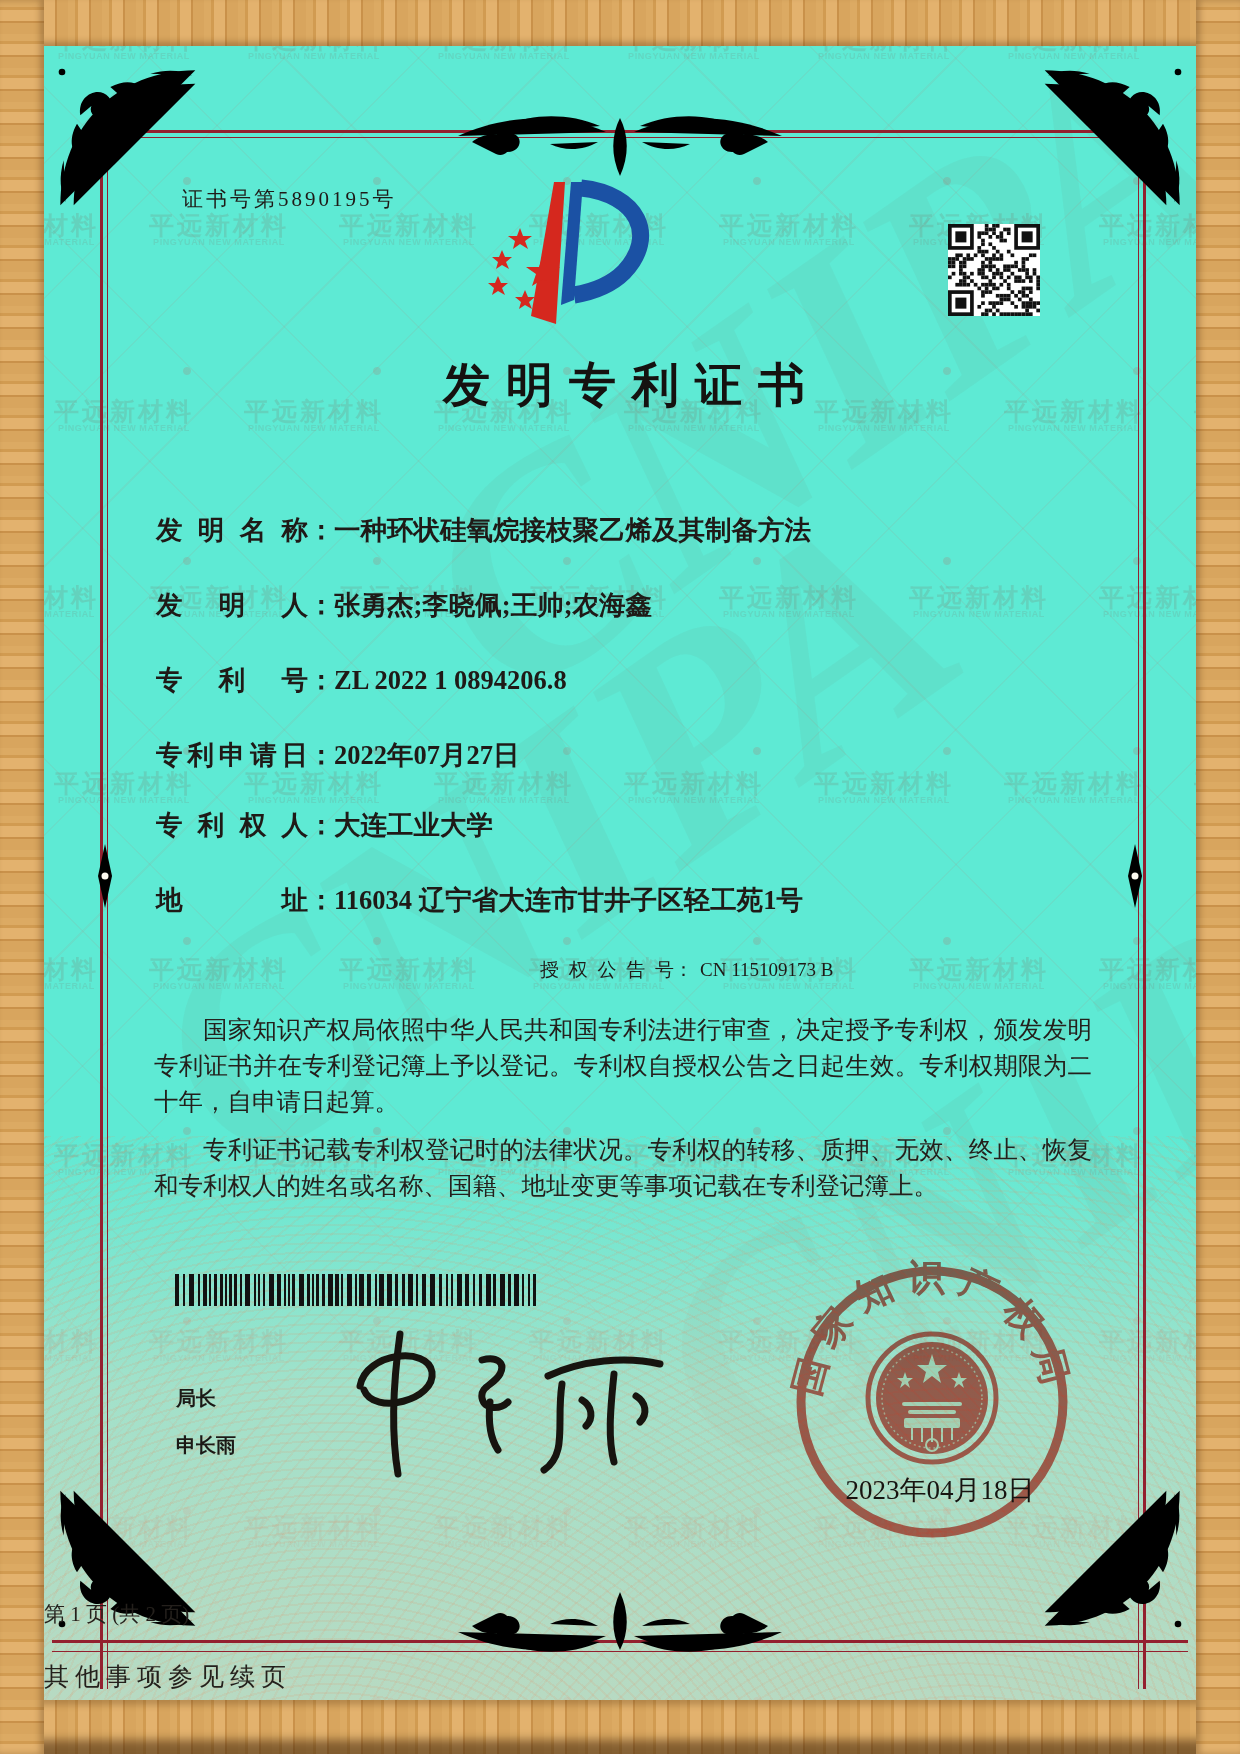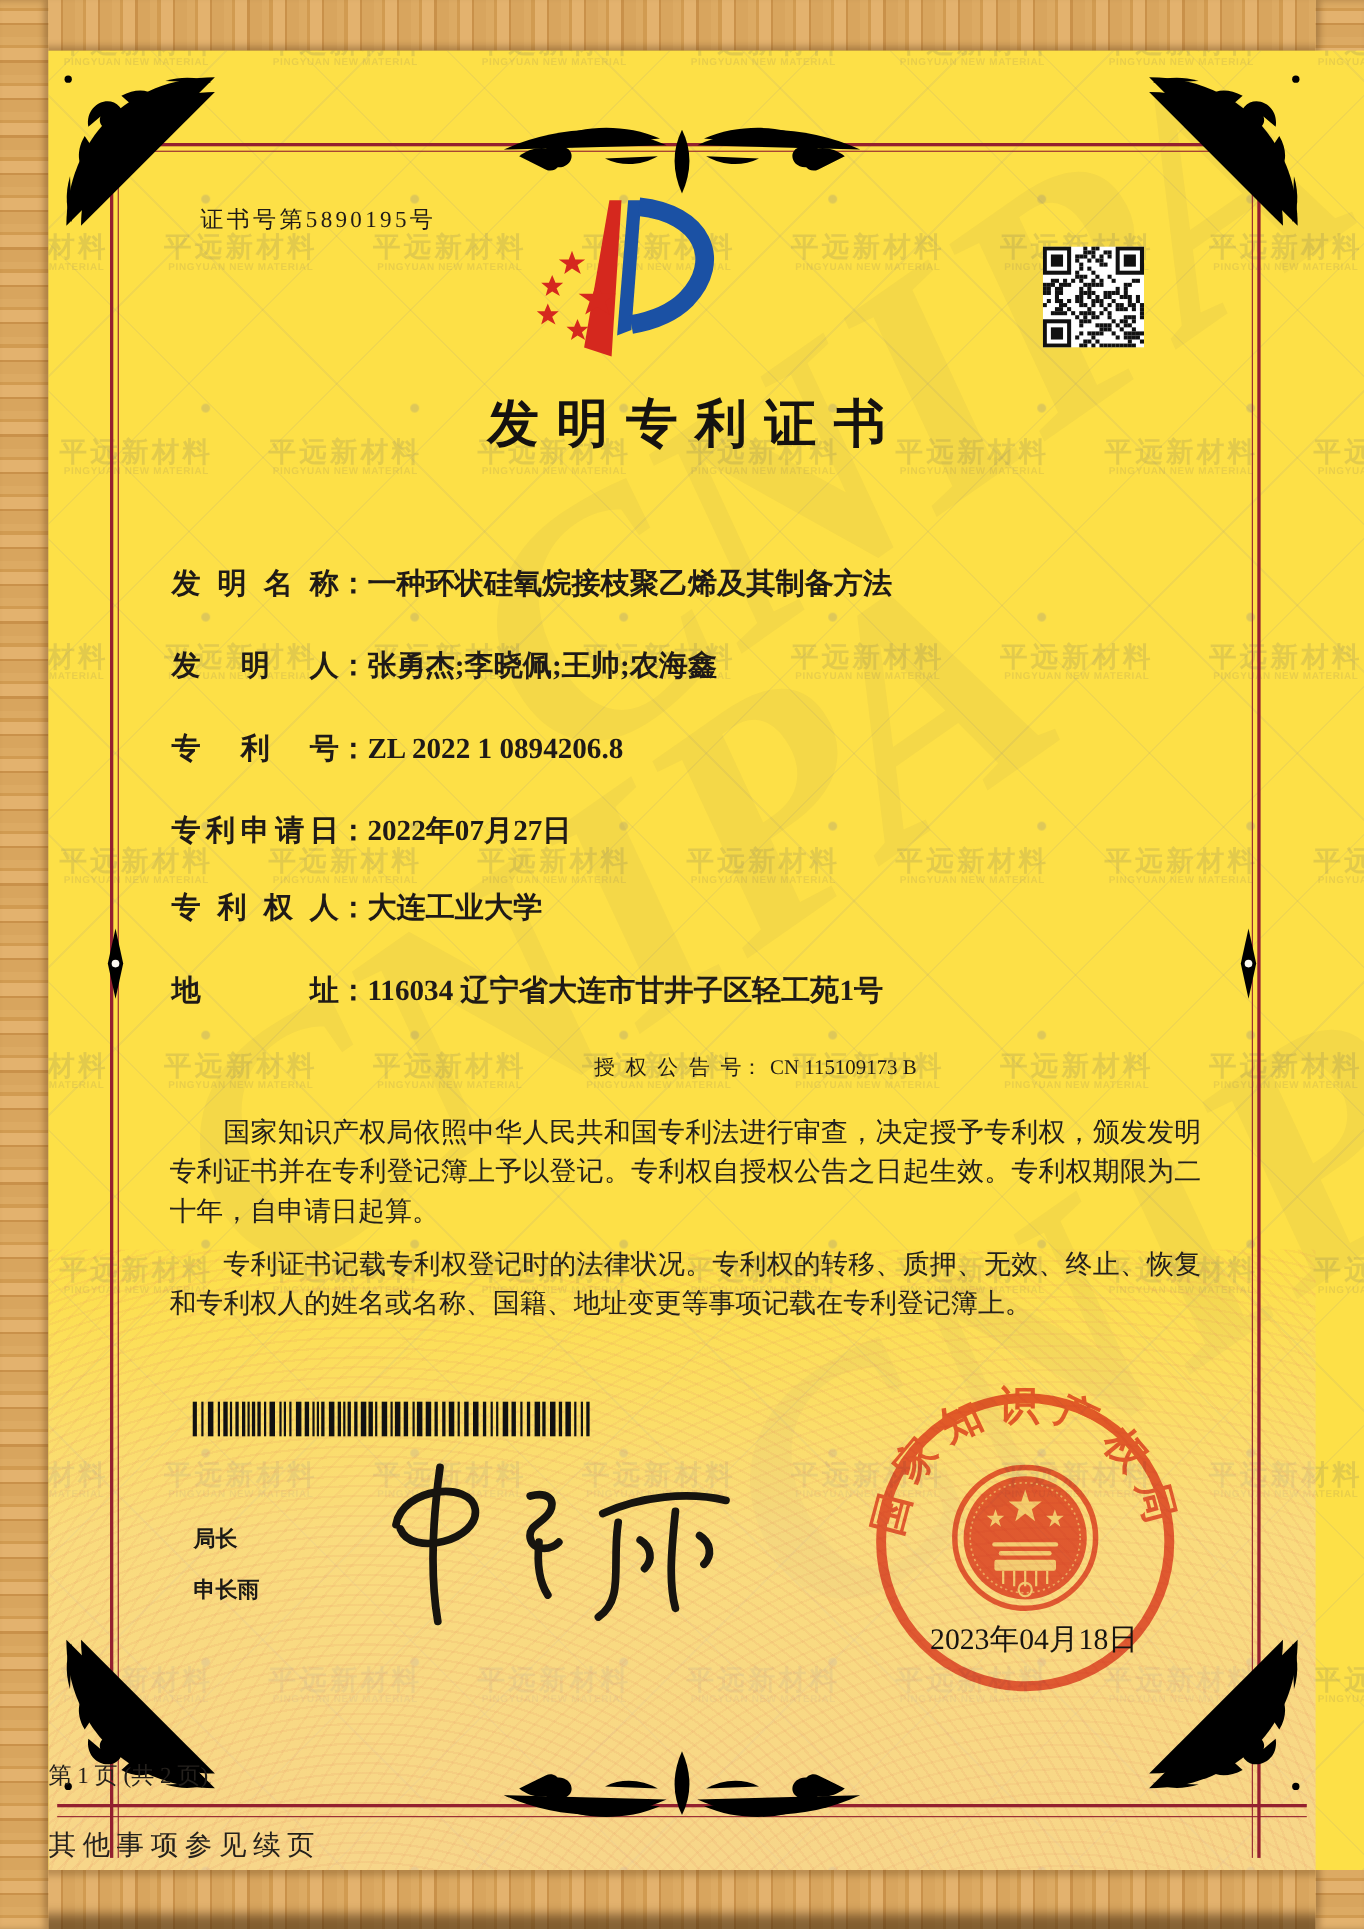--- a/index.html
+++ b/index.html
@@ -10,21 +10,21 @@
   .wood-h{left:0;width:1240px;height:46px;
     background:repeating-linear-gradient(90deg,#dcaa63 0 7px,#d19b51 7px 10px,#e3b26e 10px 21px,#c9914a 21px 23px,#d8a55e 23px 34px);}
   .wood-top{top:0;box-shadow:inset 0 -4px 6px rgba(90,55,20,.35);}
   .wood-bot{top:1700px;height:54px;box-shadow:inset 0 5px 6px rgba(90,55,20,.3), inset 0 -14px 10px rgba(60,35,10,.55);}
   .wood-v{top:0;width:44px;height:1754px;
     background:repeating-linear-gradient(180deg,#dcaa63 0 7px,#d19b51 7px 10px,#e3b26e 10px 21px,#c9914a 21px 23px,#d8a55e 23px 34px);}
   .wood-left{left:0;box-shadow:inset -4px 0 6px rgba(90,55,20,.35);}
   .wood-right{left:1196px;box-shadow:inset 4px 0 6px rgba(90,55,20,.35);}
   
   .paper{position:absolute;left:44px;top:46px;width:1152px;height:1654px;z-index:2;overflow:hidden;
-    background:#fde047;padding-left:44px;}
+    background:#5eead4;}
   .paper::before{content:"";position:absolute;inset:0;
     background-image:
       radial-gradient(circle,rgba(150,143,130,.30) 3.5px,rgba(150,143,130,0) 4.5px),
       repeating-linear-gradient(45deg,rgba(160,150,135,.13) 0 1.5px,rgba(0,0,0,0) 1.5px 95px),
       repeating-linear-gradient(-45deg,rgba(160,150,135,.13) 0 1.5px,rgba(0,0,0,0) 1.5px 95px);
     background-size:190px 190px,auto,auto;background-position:48px 40px,0 0,0 0;}
   
   #wm-layer{position:absolute;inset:0;z-index:1;pointer-events:none;}
   .wm{position:absolute;width:180px;text-align:center;line-height:1.05;
       font-family:"Liberation Sans","DejaVu Sans",sans-serif;}

